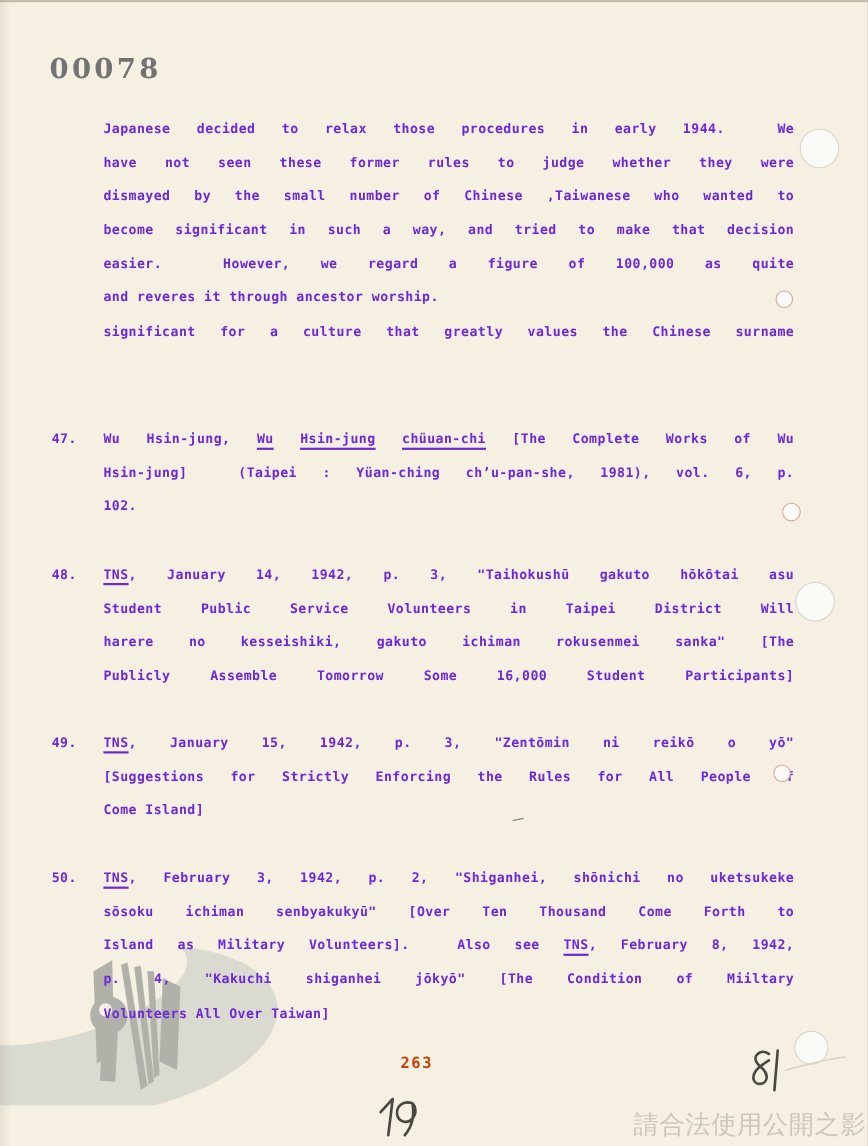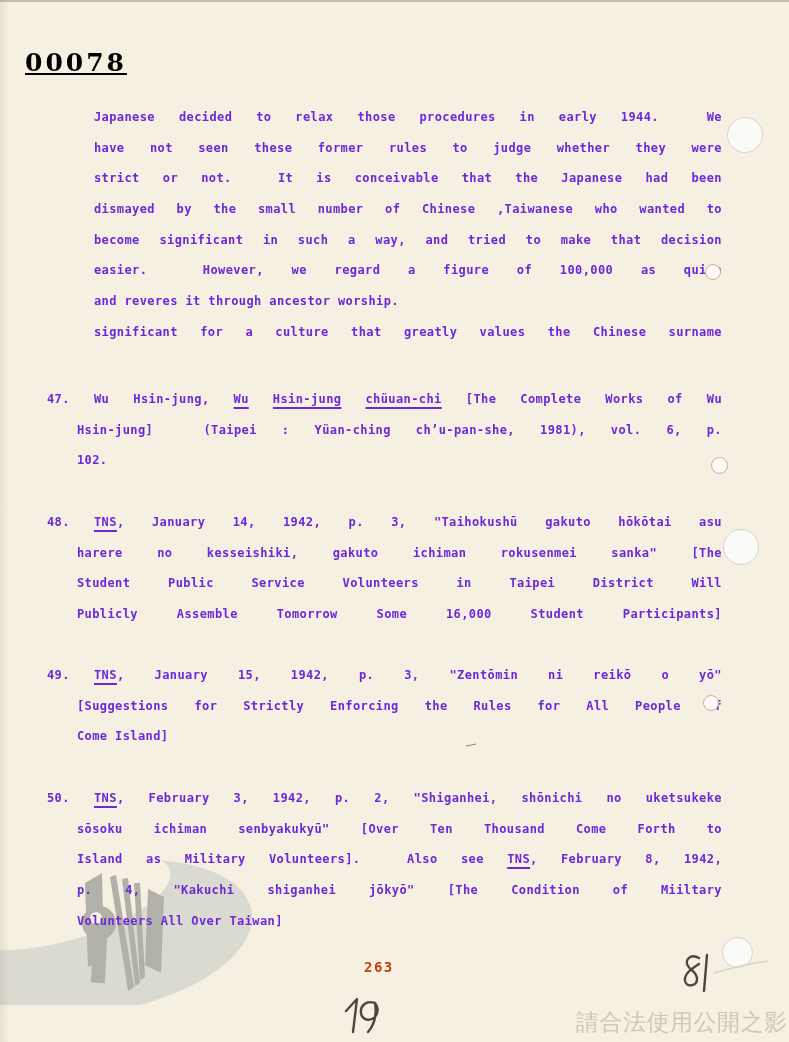--- a/index.html
+++ b/index.html
@@ -11,39 +11,39 @@
   .page::before{ 
     content:"";position:absolute;top:0;left:0;right:0;height:2px;
     background:rgba(118,106,84,.38);z-index:4;
   }
   .edge-shade{
     position:absolute;top:0;left:0;bottom:0;width:10px;
     background:linear-gradient(90deg,rgba(130,118,95,.12),rgba(130,118,95,0));
     z-index:4;
   }
   .stamp{
-    position:absolute;left:25px;top:48px;z-index:2;
+    position:absolute;left:45px;top:48px;z-index:2;
     font-family:"DejaVu Serif", serif;font-weight:bold;
-    font-size:25px;letter-spacing:3px;color:#000000;text-decoration:underline;
+    font-size:25px;letter-spacing:3px;color:#737373;
   }
   .para{position:absolute;left:94px;top:102px;width:628px;z-index:2;}
   .fn{position:absolute;left:47px;width:675px;z-index:2;}
   #fn47{top:384px}
   #fn48{top:507px}
   #fn49{top:660px}
   #fn50{top:783px}
   .tline{
     height:30.7px;line-height:30.7px;overflow:hidden;
     text-align:justify;white-space:pre-wrap;
     font-size:12px;font-weight:bold;color:#6d28d9;letter-spacing:.4px;
   }
   .tline .fill{display:inline-block;width:100%;height:0;}
   .tline .u{text-decoration:underline;text-underline-offset:4px;text-decoration-thickness:1.5px;}
   .fnum{display:inline-block;width:47px;}
-  .ind{margin-left:30px;}
+  .ind{margin-left:47px;}
   .pagenum{
     position:absolute;left:364px;top:959px;z-index:2;
     font-size:14px;font-weight:bold;letter-spacing:1.5px;color:#c2410c;
   }
   .cjk-watermark{
     position:absolute;left:576px;top:1007px;z-index:2;
     font-family:"DejaVu Serif", serif;font-size:23px;letter-spacing:.5px;
     color:#ccc7b9;
   }
   .hole{position:absolute;border-radius:50%;background:#fafaf6;z-index:3;box-sizing:border-box;}
@@ -76,37 +76,36 @@
     <polygon points="156,34 172,42 169,118 153,110" fill="#b2b1a9"></polygon>
 
     <circle cx="107" cy="68" r="17" fill="#b2b1a9"></circle>
     <circle cx="104" cy="63" r="6" fill="#f5f0e2"></circle>
     <rect x="100" y="82" width="14" height="46" fill="#b2b1a9" transform="rotate(3 107 105)"></rect>
   </svg>
 
   <div class="para">
       <div class="tline"><span>Japanese decided to relax those procedures in early 1944.  We</span><span class="fill"></span></div>
       <div class="tline"><span>have not seen these former rules to judge whether they were</span><span class="fill"></span></div>
-      <div class="tline"><span>strict or not.  It is conceivable that the Japanese had been</span><span class="fill"></span></div>
       <div class="tline"><span>dismayed by the small number of Chinese ,Taiwanese who wanted to</span><span class="fill"></span></div>
       <div class="tline"><span>become significant in such a way, and tried to make that decision</span><span class="fill"></span></div>
       <div class="tline"><span>easier.  However, we regard a figure of 100,000 as quite</span><span class="fill"></span></div>
       <div class="tline"><span>and reveres it through ancestor worship.</span></div>
       <div class="tline"><span>significant for a culture that greatly values the Chinese surname</span><span class="fill"></span></div>
     </div>
 
   <div class="fn" id="fn47">
       <div class="tline"><span class="fnum">47.</span><span>Wu Hsin-jung, </span><span class="u">Wu</span><span> </span><span class="u">Hsin-jung</span><span> </span><span class="u">chüuan-chi</span><span> [The Complete Works of Wu</span><span class="fill"></span></div>
       <div class="tline ind"><span>Hsin-jung]  (Taipei : Yüan-ching ch’u-pan-she, 1981), vol. 6, p.</span><span class="fill"></span></div>
       <div class="tline ind"><span>102.</span></div>
     </div>
   <div class="fn" id="fn48">
       <div class="tline"><span class="fnum">48.</span><span class="u">TNS</span><span>, January 14, 1942, p. 3, "Taihokushū gakuto hōkōtai asu</span><span class="fill"></span></div>
+      <div class="tline ind"><span>Student Public Service Volunteers in Taipei District Will</span><span class="fill"></span></div>
       <div class="tline ind"><span>harere no kesseishiki, gakuto ichiman rokusenmei sanka" [The</span><span class="fill"></span></div>
-      <div class="tline ind"><span>Student Public Service Volunteers in Taipei District Will</span><span class="fill"></span></div>
       <div class="tline ind"><span>Publicly Assemble Tomorrow Some 16,000 Student Participants]</span><span class="fill"></span></div>
     </div>
   <div class="fn" id="fn49">
       <div class="tline"><span class="fnum">49.</span><span class="u">TNS</span><span>, January 15, 1942, p. 3, "Zentōmin ni reikō o yō"</span><span class="fill"></span></div>
       <div class="tline ind"><span>[Suggestions for Strictly Enforcing the Rules for All People of</span><span class="fill"></span></div>
       <div class="tline ind"><span>Come Island]</span></div>
     </div>
   <div class="fn" id="fn50">
       <div class="tline"><span class="fnum">50.</span><span class="u">TNS</span><span>, February 3, 1942, p. 2, "Shiganhei, shōnichi no uketsukeke</span><span class="fill"></span></div>
       <div class="tline ind"><span>sōsoku ichiman senbyakukyū" [Over Ten Thousand Come Forth to</span><span class="fill"></span></div>

